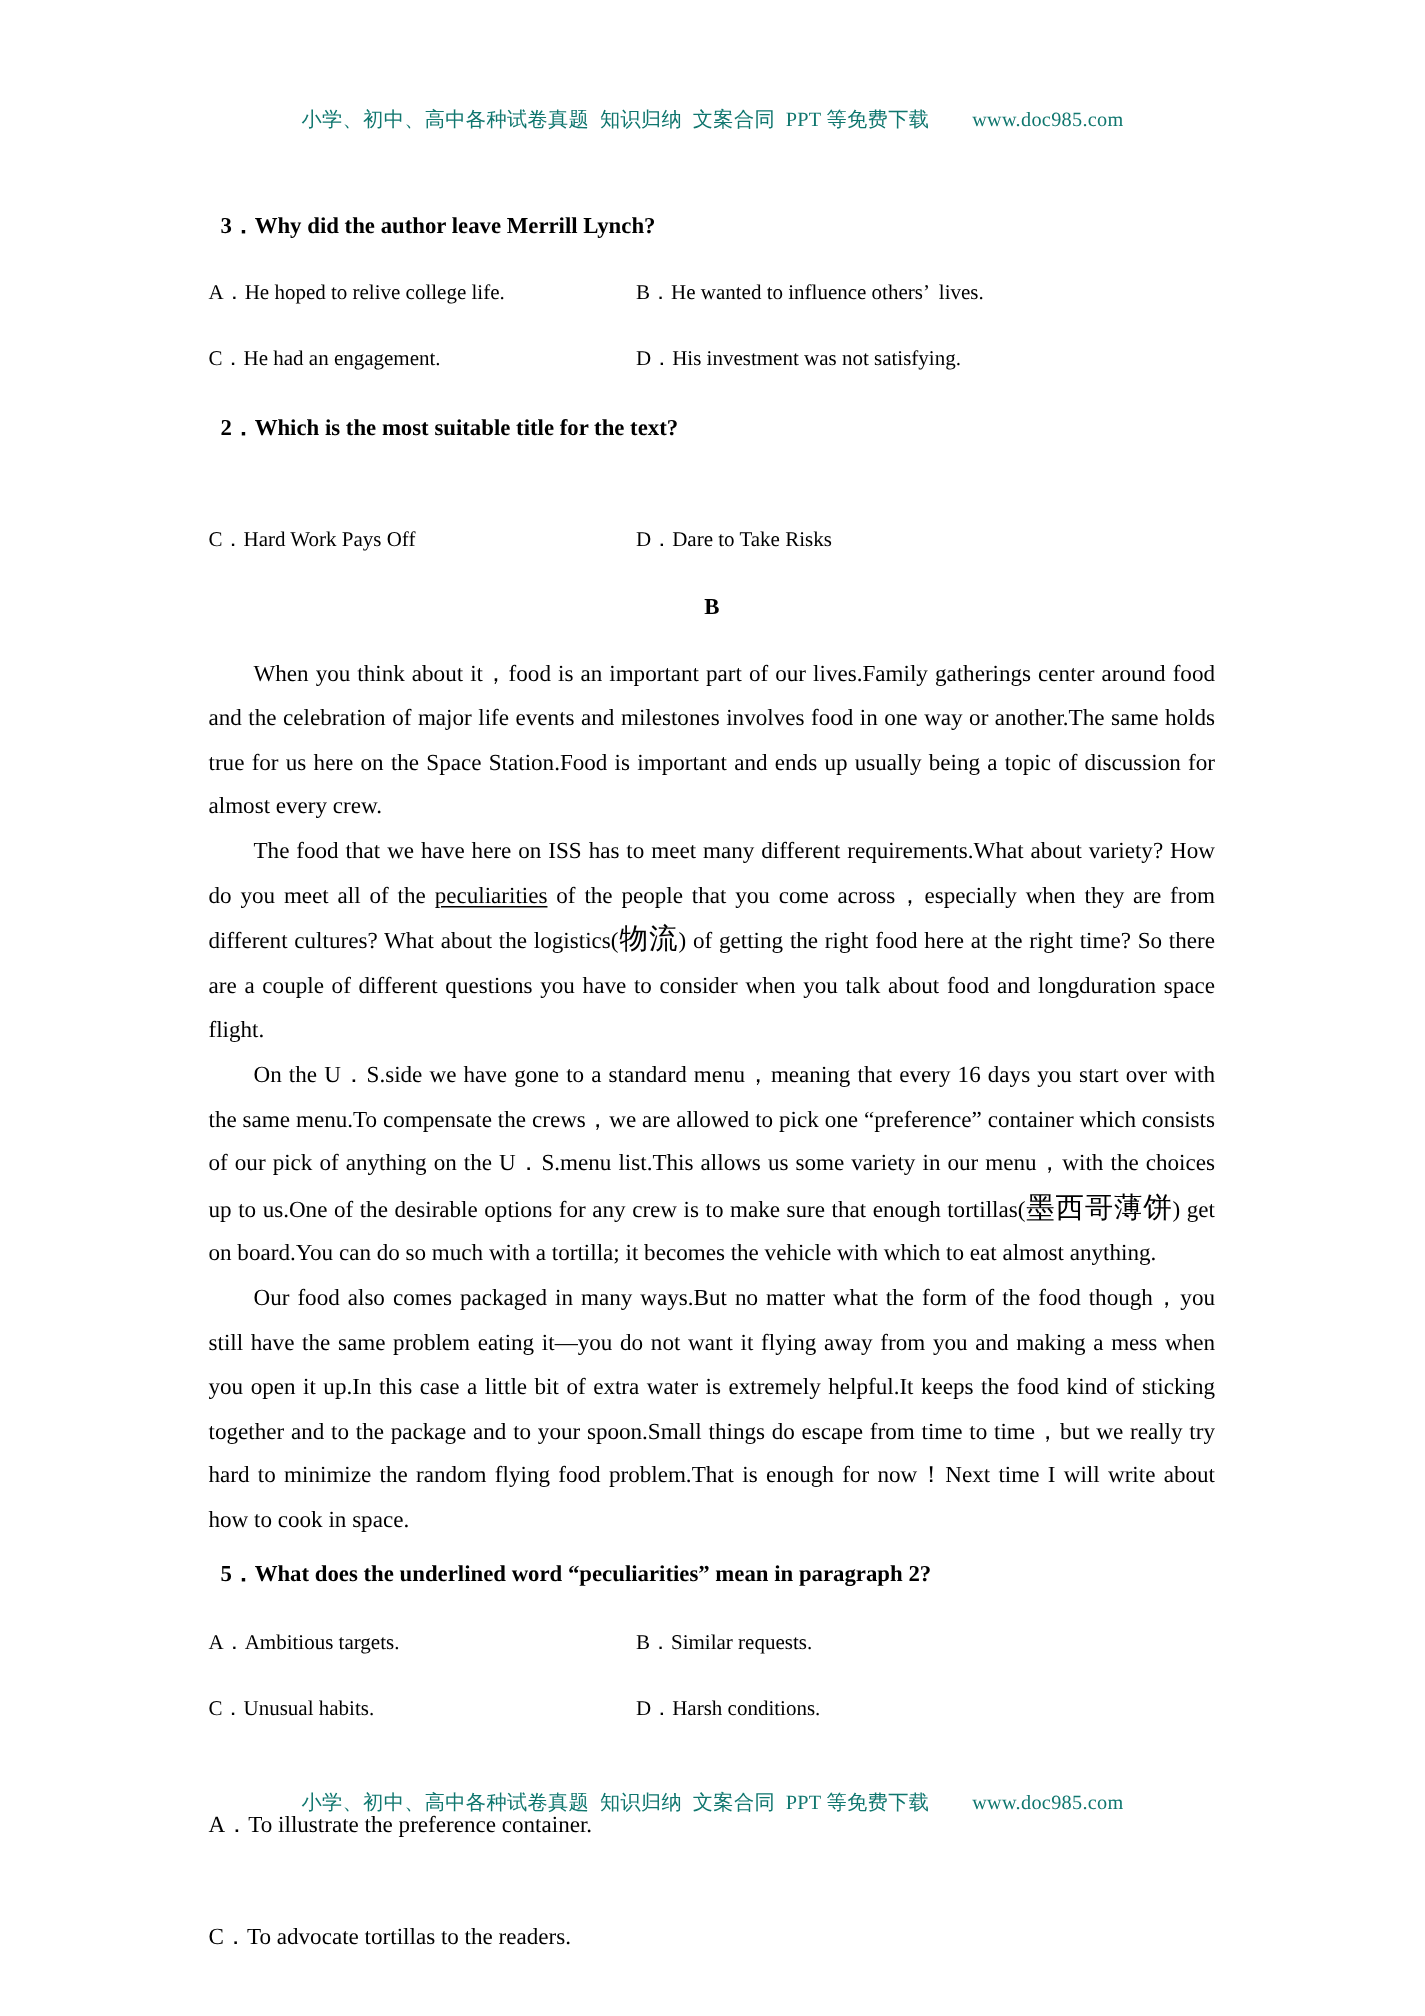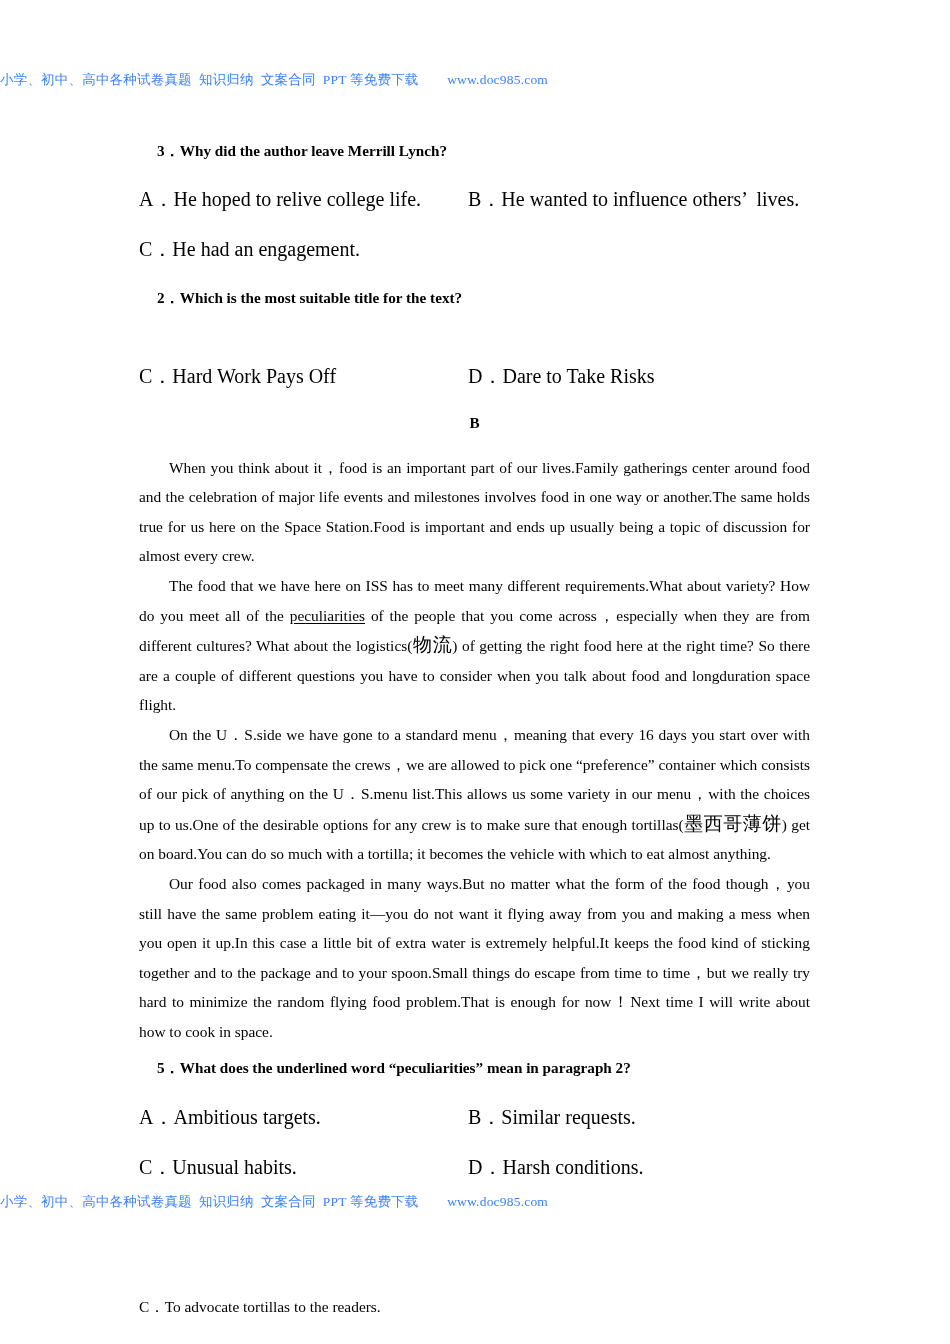--- a/index.html
+++ b/index.html
@@ -16,55 +16,54 @@
     color: #000000;
     overflow: hidden;
     box-sizing: border-box;
   }
 
   
   .watermark {
     position: absolute;
     left: 0;
     width: 950px;
-    text-align: left;
-    color: #3b82f6;
+    text-align: center;
+    color: #0f766e;
     font-size: 13.5px;
     letter-spacing: 0.2px;
     white-space: pre;
   }
   .watermark-top { top: 71px; }
   .watermark-bottom { top: 1193px; }
 
   
   .content {
     position: absolute;
     left: 139px;
     top: 143px;
     width: 671px;
   }
 
   
   .qstem {
     font-weight: bold;
     font-size: 15.2px;
     line-height: 1;
-    margin: 0 0 0 18px;
+    margin: 0 0 0 8px;
     padding: 0;
     white-space: pre-wrap;
   }
   .q-block { margin-bottom: 0; }
 
   
   .opt-row {
     display: flex;
-    font-size: 20px;
+    font-size: 14px;
     line-height: 1;
     white-space: pre;
-    gap: 44px;
   }
   .opt-col-a {
     width: 285px;
     flex: 0 0 285px;
   }
   .opt-col-b {
     flex: 1 1 auto;
   }
   
   .opt-single {
@@ -119,20 +118,21 @@
     <div class="q-block">
       <div class="qstem">3．Why did the author leave Merrill Lynch?</div>
       <div class="sp-q3-stem"></div>
       <div class="opt-row">
         <div class="opt-col-a">A．He hoped to relive college life.</div>
         <div class="opt-col-b">B．He wanted to influence others’  lives.</div>
       </div>
       <div class="sp-opt"></div>
       <div class="opt-row">
         <div class="opt-col-a">C．He had an engagement.</div>
+        <div class="opt-col-b">D．His investment was not satisfying.</div>
       </div>
     </div>
 
     <div class="sp-q4-gap"></div>
 
     <div class="q-block">
       <div class="qstem">2．Which is the most suitable title for the text?</div>
       <div class="sp-q3-stem"></div>
       <div class="sp-opt"></div>
       <div class="opt-row">
@@ -165,20 +165,21 @@
       <div class="opt-row">
         <div class="opt-col-a">C．Unusual habits.</div>
         <div class="opt-col-b">D．Harsh conditions.</div>
       </div>
     </div>
 
     <div class="sp-q4-gap"></div>
 
     <div class="q-block">
       <div class="sp-q3-stem"></div>
+      <div class="opt-single">A．To illustrate the preference container.</div>
       <div class="sp-opt"></div>
       <div class="sp-opt"></div>
       <div class="opt-single">C．To advocate tortillas to the readers.</div>
     </div>
 
   </div>
 
   <div class="watermark watermark-bottom">小学、初中、高中各种试卷真题  知识归纳  文案合同  PPT 等免费下载        www.doc985.com</div>
 
 </div>

